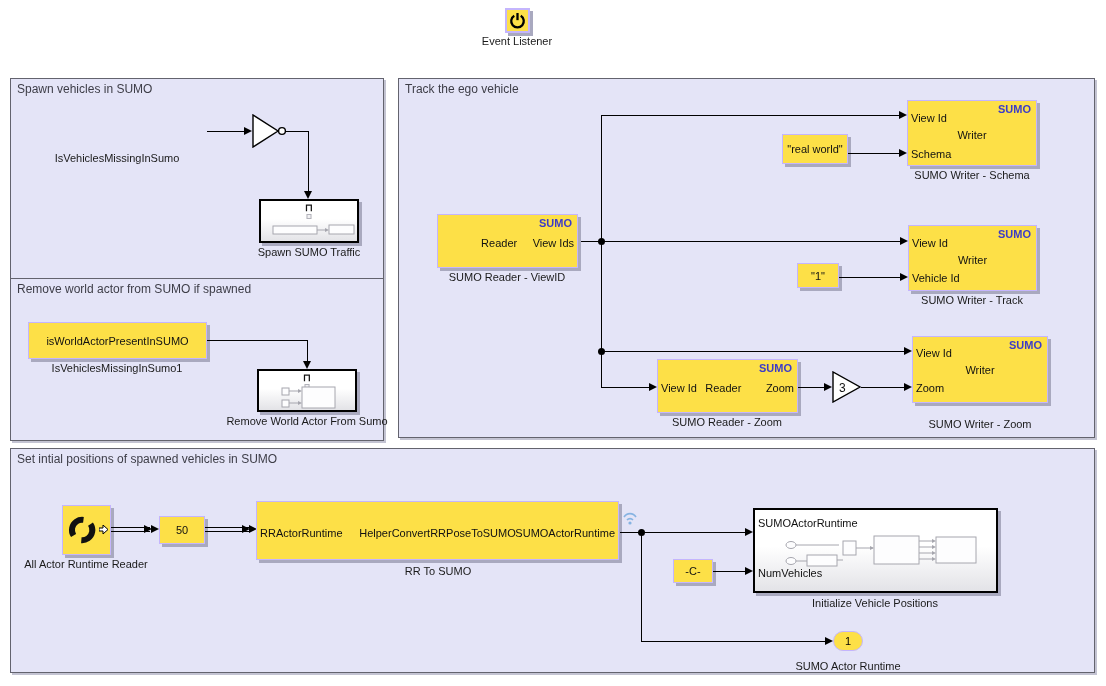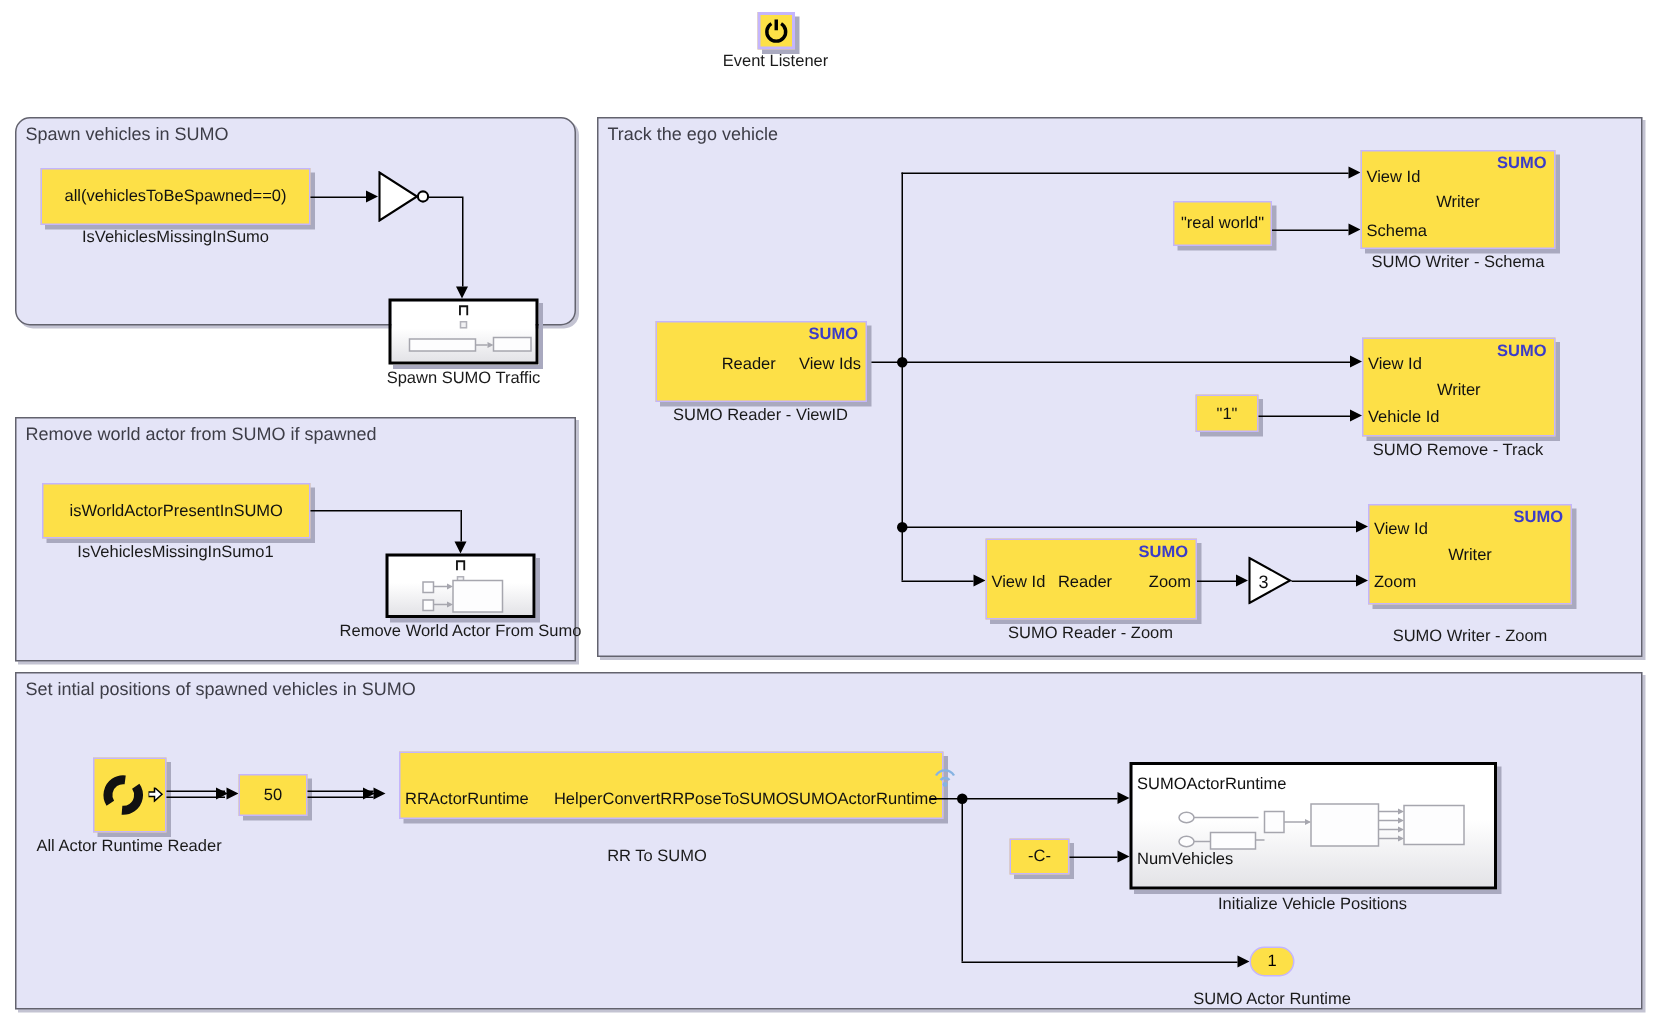--- a/index.html
+++ b/index.html
@@ -27,42 +27,41 @@
   .dot { position:absolute; width:7px; height:7px; border-radius:50%; background:#000; }
 
   .trig { position:absolute; top:1px; left:50%; transform:translateX(-50%); font-size:10px; font-weight:bold; color:#111; line-height:11px; }
   .trig-sq { position:absolute; top:13px; left:50%; transform:translateX(-50%); width:5px; height:5px; border:1px solid #b2b2ba; background:#f2f2f4; }
 </style>
 </head>
 <body>
 
 <div id="canvas">
 
-  <div class="section" style="left:10px;top:78px;width:374px;height:139px;border-radius:10px;">
+  <div class="section" style="left:10px;top:78px;width:374px;height:201px;">
     <div class="section-title">Spawn vehicles in SUMO</div>
   </div>
   <div class="section" style="left:10px;top:278px;width:374px;height:163px;">
     <div class="section-title">Remove world actor from SUMO if spawned</div>
   </div>
   <div class="section" style="left:398px;top:78px;width:697px;height:360px;">
     <div class="section-title">Track the ego vehicle</div>
   </div>
   <div class="section" style="left:10px;top:448px;width:1085px;height:225px;padding-left:28px;">
     <div class="section-title">Set intial positions of spawned vehicles in SUMO</div>
   </div>
 
   <div class="blk" style="left:505px;top:8px;width:25px;height:25px;border-width:2px;display:flex;align-items:center;justify-content:center;">
     <svg width="17" height="17" viewBox="0 0 20 20">
       <path d="M6.2 4.4 A7.4 7.4 0 1 0 13.8 4.4" fill="none" stroke="#000" stroke-width="2.7"></path>
       <line x1="10" y1="1.2" x2="10" y2="9.6" stroke="#000" stroke-width="2.7"></line>
     </svg>
   </div>
   <div class="lbl" style="left:517px;top:35px;">Event Listener</div>
 
-  <div class="blk center" style="left:27px;top:112px;width:180px;height:38px;">all(vehiclesToBeSpawned==0)</div>
   <div class="lbl" style="left:117px;top:152px;">IsVehiclesMissingInSumo</div>
 
   <div class="wire-h" style="left:207px;top:131px;width:38px;"></div>
   <div class="arr-r" style="left:244px;top:127px;"></div>
 
   <svg style="position:absolute;left:252px;top:114px;" width="37" height="34" viewBox="0 0 37 34">
     <polygon points="1,1 1,33 26,17" fill="#fff" stroke="#000" stroke-width="1.4"></polygon>
     <circle cx="30" cy="17" r="3.4" fill="#fff" stroke="#000" stroke-width="1.4"></circle>
   </svg>
 
@@ -139,21 +138,21 @@
   <div class="blk center" style="left:797px;top:263px;width:42px;height:25px;">"1"</div>
   <div class="wire-h" style="left:839px;top:277px;width:61px;"></div>
   <div class="arr-r" style="left:900px;top:273px;"></div>
 
   <div class="blk" style="left:908px;top:225px;width:129px;height:66px;">
     <span class="brand">SUMO</span>
     <span class="port-l" style="top:17px;">View Id</span>
     <span class="ctr" style="top:34px;">Writer</span>
     <span class="port-l" style="top:52px;">Vehicle Id</span>
   </div>
-  <div class="lbl" style="left:972px;top:294px;">SUMO Remove - Track</div>
+  <div class="lbl" style="left:972px;top:294px;">SUMO Writer - Track</div>
 
   <div class="blk" style="left:657px;top:359px;width:141px;height:54px;">
     <span class="brand">SUMO</span>
     <span class="port-l" style="top:28px;">View Id</span>
     <span class="ctr" style="top:28px;left:47%;">Reader</span>
     <span class="port-r" style="top:28px;">Zoom</span>
   </div>
   <div class="lbl" style="left:727px;top:416px;">SUMO Reader - Zoom</div>
 
   <div class="wire-h" style="left:798px;top:387px;width:26px;"></div>
@@ -189,21 +188,21 @@
   <div class="arr-r" style="left:144px;top:525px;"></div>
   <div class="arr-r" style="left:151px;top:525px;"></div>
 
   <div class="blk center" style="left:159px;top:516px;width:46px;height:28px;">50</div>
 
   <div class="wire-h" style="left:205px;top:527px;width:44px;"></div>
   <div class="wire-h" style="left:205px;top:531px;width:44px;"></div>
   <div class="arr-r" style="left:242px;top:525px;"></div>
   <div class="arr-r" style="left:249px;top:525px;"></div>
 
-  <div class="blk" style="left:266px;top:501px;width:363px;height:45px;">
+  <div class="blk" style="left:256px;top:501px;width:363px;height:59px;">
     <span class="port-l" style="top:31px;">RRActorRuntime</span>
     <span class="ctr" style="top:31px;">HelperConvertRRPoseToSUMO</span>
     <span class="port-r" style="top:31px;">SUMOActorRuntime</span>
   </div>
   <div class="lbl" style="left:438px;top:565px;">RR To SUMO</div>
 
   <svg style="position:absolute;left:622px;top:511px;" width="16" height="15" viewBox="0 0 16 15">
     <path d="M2 6 A7 7 0 0 1 14 6" fill="none" stroke="#86b3e2" stroke-width="1.6"></path>
     <path d="M5 9 A4 4 0 0 1 11 9" fill="none" stroke="#86b3e2" stroke-width="1.6"></path>
     <circle cx="8" cy="12" r="1.6" fill="#86b3e2"></circle>

